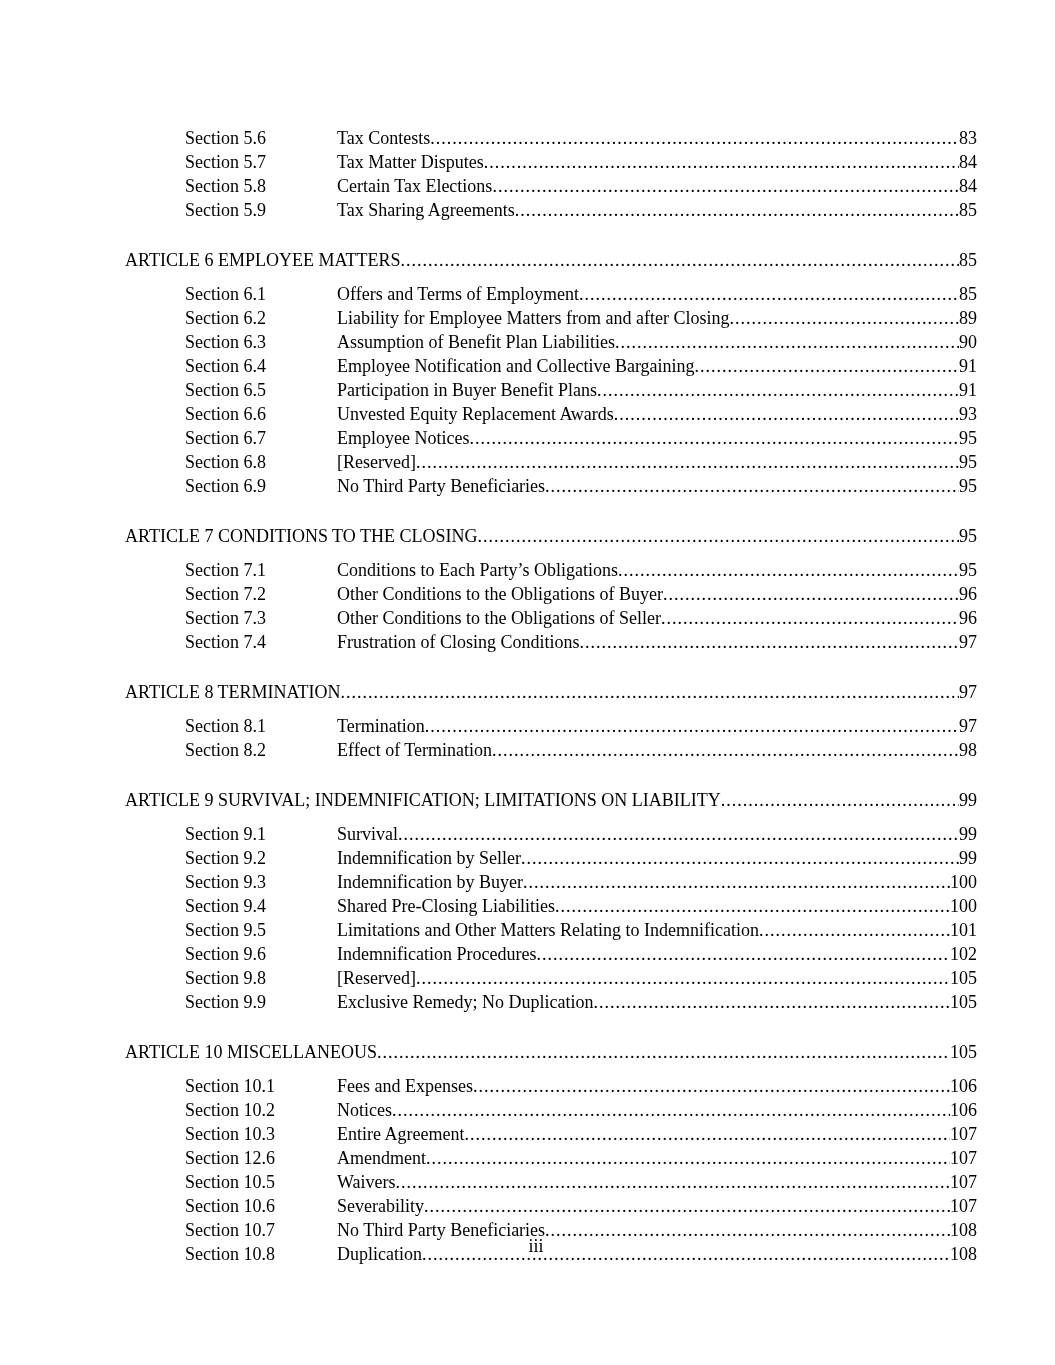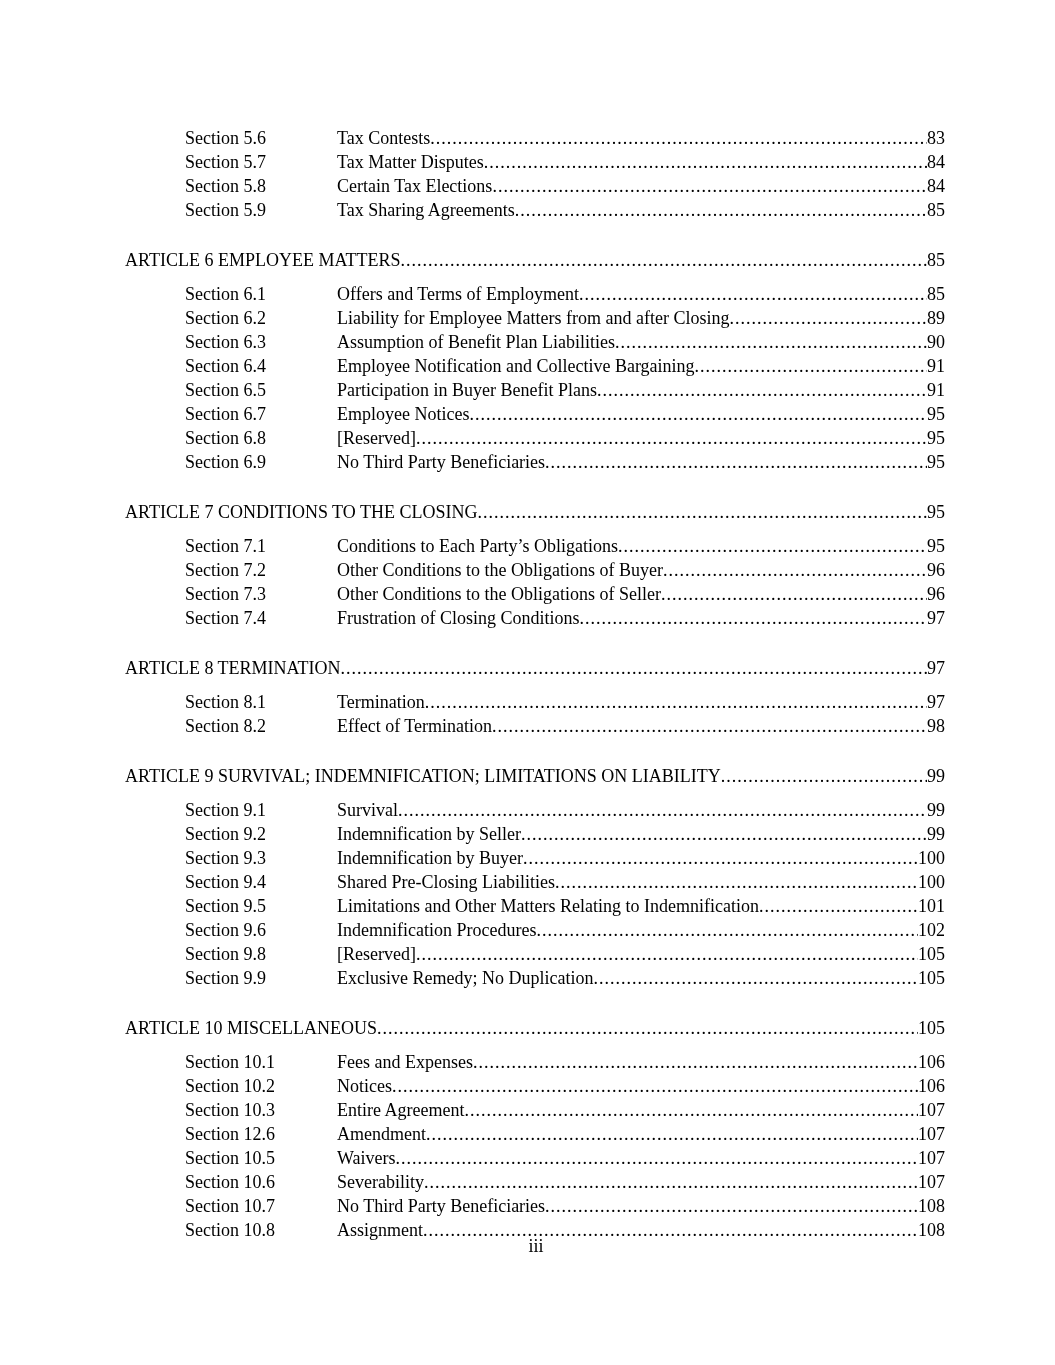--- a/index.html
+++ b/index.html
@@ -10,21 +10,21 @@
   body {
     width: 1055px;
     height: 1365px;
     overflow: hidden;
     font-family: "Liberation Serif", "DejaVu Serif", serif;
     font-size: 18px;
     color: #000000;
     position: relative;
   }
   .page {
-    padding: 126px 110px 0 125px;
+    padding: 126px 78px 0 125px;
     box-sizing: border-box;
   }
   .toc-row {
     display: flex;
     align-items: baseline;
     line-height: 24px;
   }
   .toc-row.article {
     margin-top: 26px;
     margin-bottom: 10px;
@@ -122,20 +122,26 @@
         <span class="leader"></span>
         <span class="pagenum">91</span>
       </div>
       <div class="toc-row section">
         <span class="num">Section 6.5</span>
         <span class="title">Participation in Buyer Benefit Plans</span>
         <span class="leader"></span>
         <span class="pagenum">91</span>
       </div>
       <div class="toc-row section">
+        <span class="num">Section 6.6</span>
+        <span class="title">Unvested Equity Replacement Awards</span>
+        <span class="leader"></span>
+        <span class="pagenum">93</span>
+      </div>
+      <div class="toc-row section">
         <span class="num">Section 6.7</span>
         <span class="title">Employee Notices</span>
         <span class="leader"></span>
         <span class="pagenum">95</span>
       </div>
       <div class="toc-row section">
         <span class="num">Section 6.8</span>
         <span class="title">[Reserved]</span>
         <span class="leader"></span>
         <span class="pagenum">95</span>
@@ -287,20 +293,20 @@
         <span class="pagenum">107</span>
       </div>
       <div class="toc-row section">
         <span class="num">Section 10.7</span>
         <span class="title">No Third Party Beneficiaries</span>
         <span class="leader"></span>
         <span class="pagenum">108</span>
       </div>
       <div class="toc-row section">
         <span class="num">Section 10.8</span>
-        <span class="title">Assignment</span>
+        <span class="title">Duplication</span>
         <span class="leader"></span>
         <span class="pagenum">108</span>
       </div>
     </div>
 </div>
 
 <div class="footer">iii</div>
 
 </body></html>

